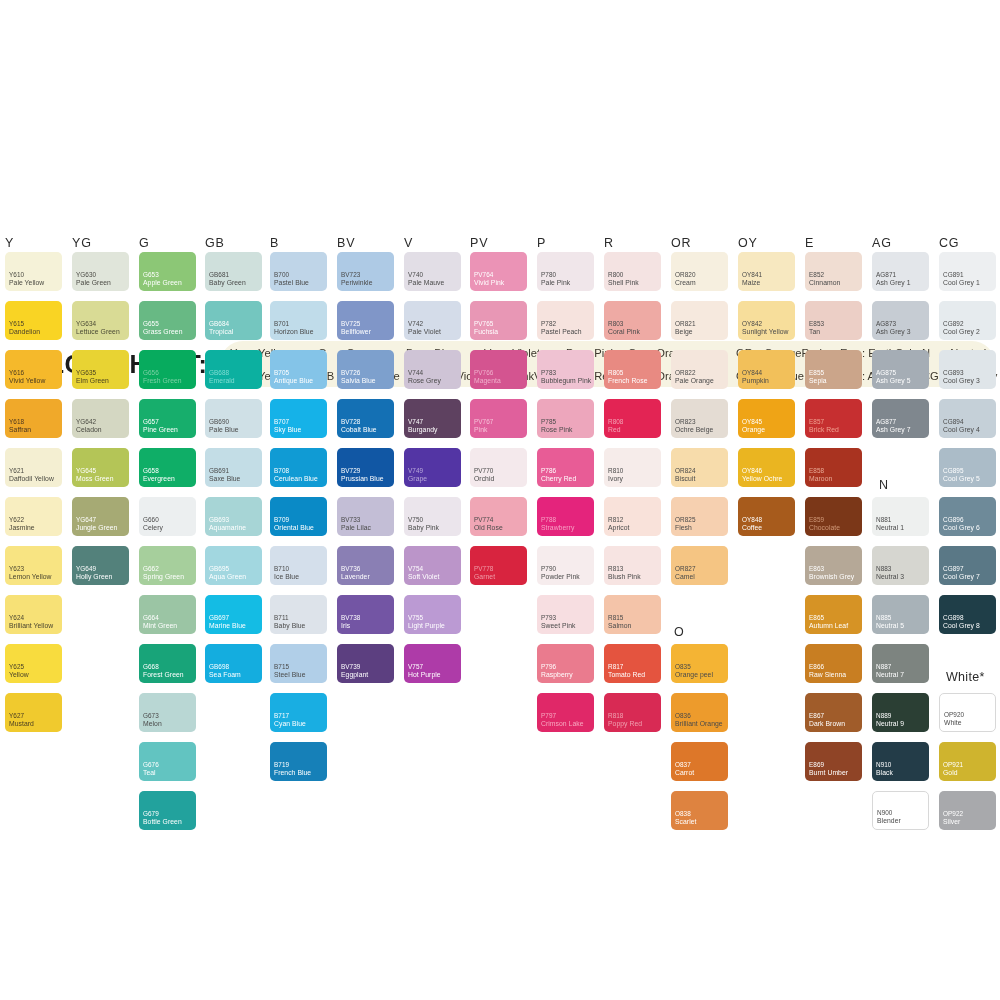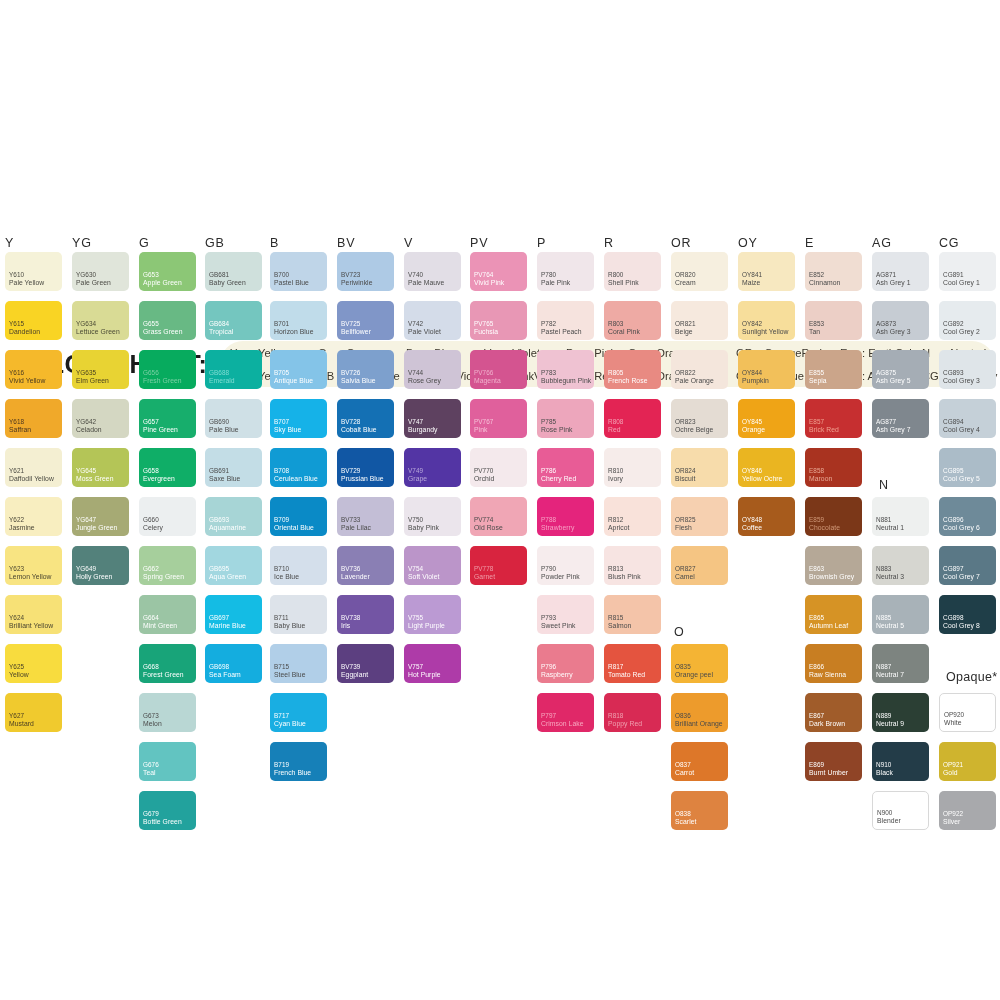--- a/index.html
+++ b/index.html
@@ -696,15 +696,15 @@
       <div class="swatch" style="left: 939px; top: 742px; background: rgb(207, 180, 46);">
         <div class="sw-code" style="color: rgb(255, 255, 255);">OP921</div>
         <div class="sw-name" style="color: rgb(255, 255, 255);">Gold</div>
       </div>
       <div class="swatch" style="left: 939px; top: 791px; background: rgb(168, 169, 172);">
         <div class="sw-code" style="color: rgb(255, 255, 255);">OP922</div>
         <div class="sw-name" style="color: rgb(255, 255, 255);">Silver</div>
       </div>
     </div>
 
-  <div id="opaque-label" style="left: 946px; top: 670px;">Opaque*</div>
+  <div id="opaque-label" style="left: 946px; top: 670px;">White*</div>
 
 </div>
 
 </body></html>

